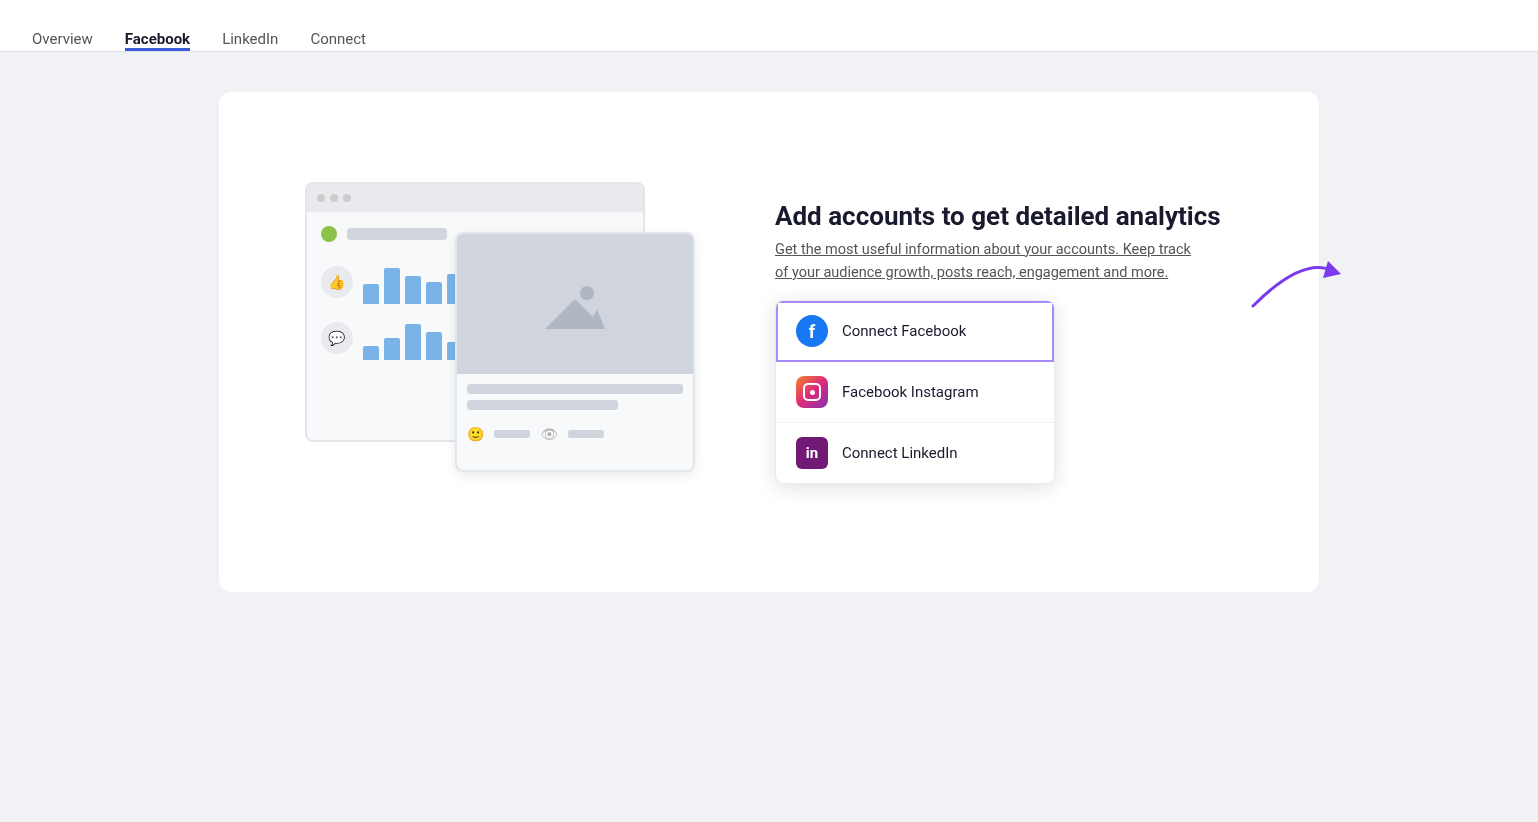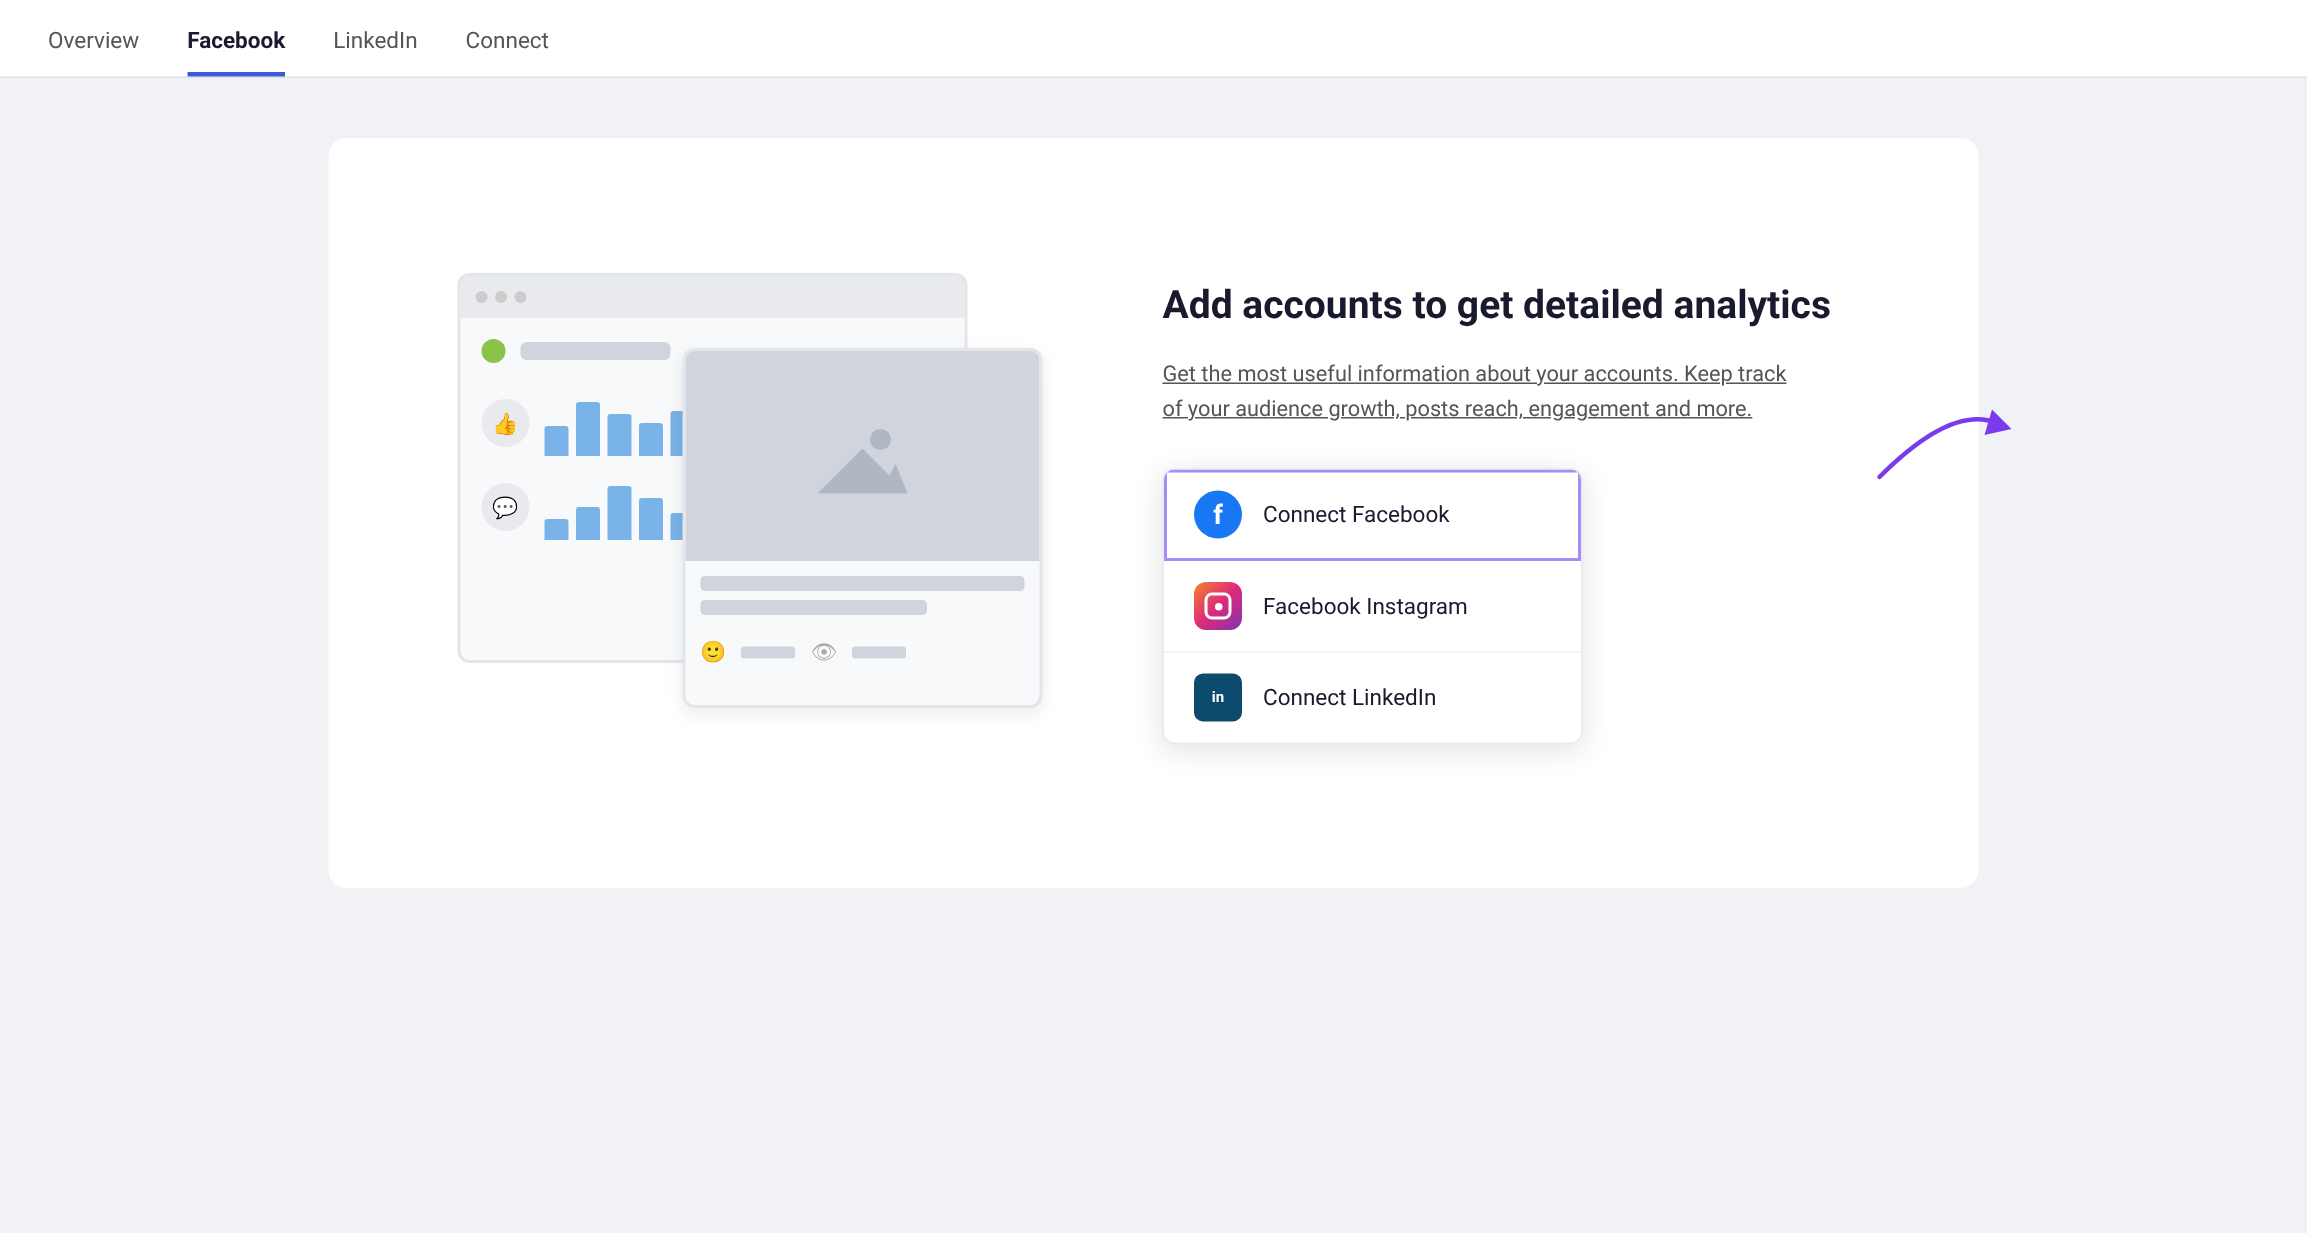--- a/index.html
+++ b/index.html
@@ -19,21 +19,21 @@
       align-items: flex-end;
       padding: 0 32px;
       height: 52px;
       gap: 32px;
     }
 
     .tab-item {
       font-size: 15px;
       color: #555;
       cursor: pointer;
-      padding-bottom: 12px;
+      padding-bottom: 0;
       border-bottom: 3px solid transparent;
       user-select: none;
     }
 
     .tab-item.active {
       color: #1a1a2e;
       font-weight: 700;
       border-bottom: 3px solid #3b5bdb;
       text-align: center;
     }
@@ -224,21 +224,21 @@
       height: 8px;
       background: #d0d5dd;
       border-radius: 2px;
     }
 
     
     .right-content {
       flex: 1;
       display: flex;
       flex-direction: column;
-      gap: 16px;
+      gap: 4px;
     }
 
     .heading {
       font-size: 26px;
       font-weight: 700;
       color: #1a1a2e;
       line-height: 1.3;
     }
 
     .description {
@@ -357,27 +357,27 @@
       width: 5px;
       height: 5px;
       border-radius: 50%;
       background: #fff;
     }
 
     .li-icon {
       width: 32px;
       height: 32px;
       border-radius: 6px;
-      background: #0c4a6e;
+      background: #701a75;
       display: flex;
       align-items: center;
       justify-content: center;
       color: #fff;
       font-weight: 700;
-      font-size: 10px;
+      font-size: 15px;
       flex-shrink: 0;
     }
 
   </style>
 </head>
 <body>
 
 <div class="tab-bar">
   <div class="tab-item">Overview</div>
   <div class="tab-item active">Facebook</div>

